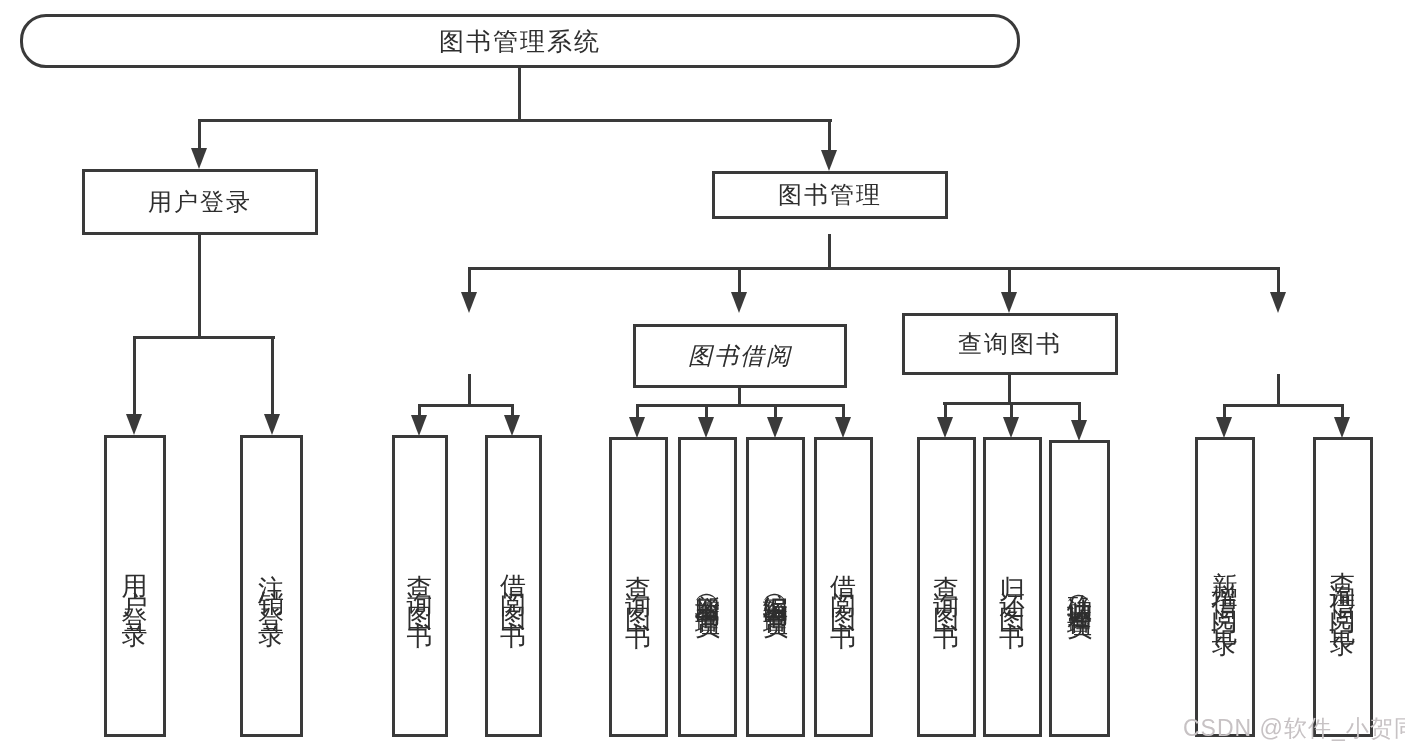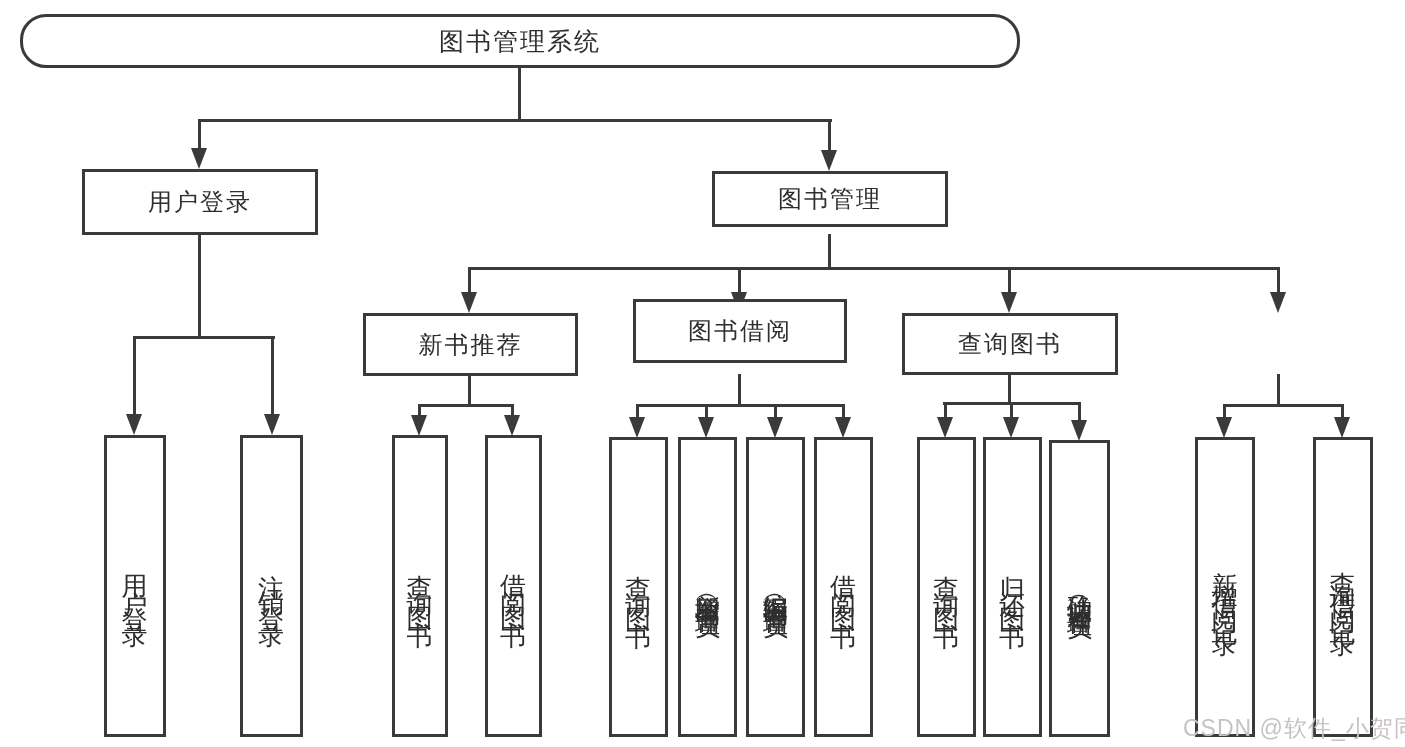--- a/index.html
+++ b/index.html
@@ -126,28 +126,25 @@
   <div class="vline" style="left:1341px;top:404px;height:15px;"></div>
   <div class="ahead" style="left:1334px;top:417px;"></div>
 
   <div class="box root" style="left:20px;top:14px;width:1000px;height:54px;border-radius:26px;">
     <span>图书管理系统</span>
   </div>
 
   <div class="box lvl" style="left:82px;top:169px;width:236px;height:66px;">
     <span>用户登录</span>
   </div>
-  <div class="box lvl" style="left:712px;top:171px;width:236px;height:56px;">
+  <div class="box lvl" style="left:712px;top:171px;width:236px;height:48px;">
     <span>图书管理</span>
   </div>
 
-  <div class="box lvl" style="left:363px;top:313px;width:215px;height:63px;">
-    <span>新书推荐</span>
-  </div>
-  <div class="box lvl" style="left:633px;top:299px;width:214px;height:64px;">
+  <div class="box lvl" style="left:633px;top:324px;width:214px;height:64px;font-style:italic;">
     <span>图书借阅</span>
   </div>
   <div class="box lvl" style="left:902px;top:313px;width:216px;height:62px;">
     <span>查询图书</span>
   </div>
 
   <div class="box leaf" style="left:104px;top:435px;width:62px;height:302px;">
     <span class="vtext">用户登录</span>
   </div>
   <div class="box leaf" style="left:240px;top:435px;width:63px;height:302px;">

